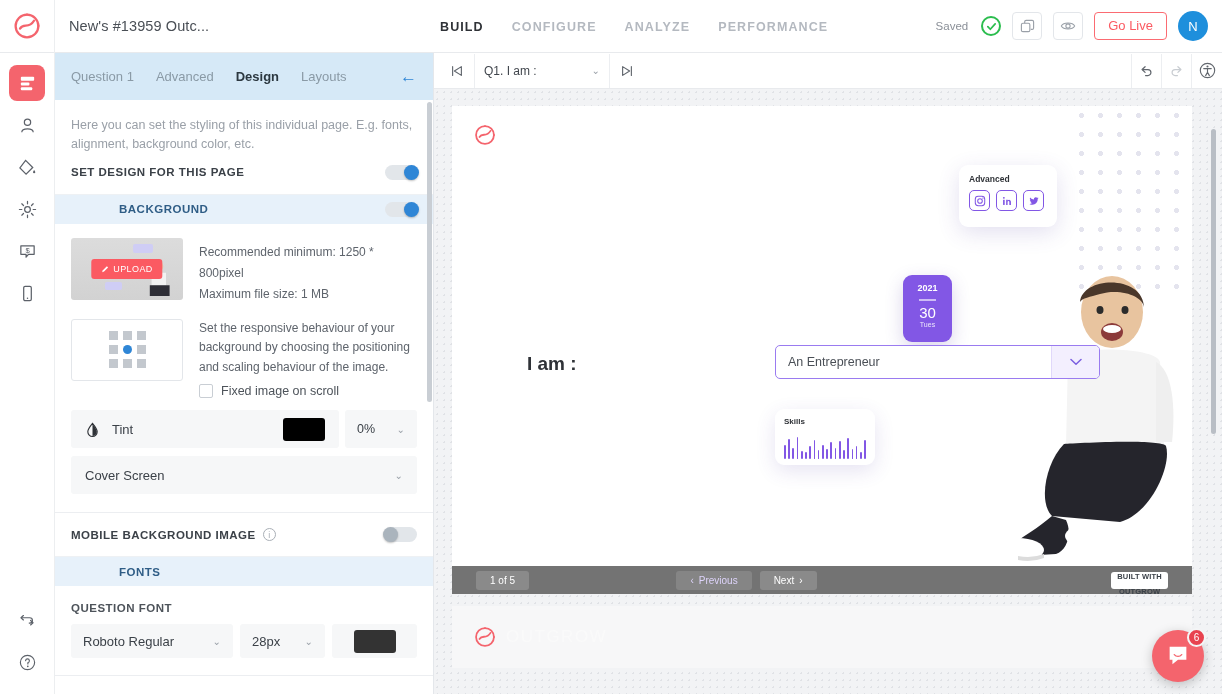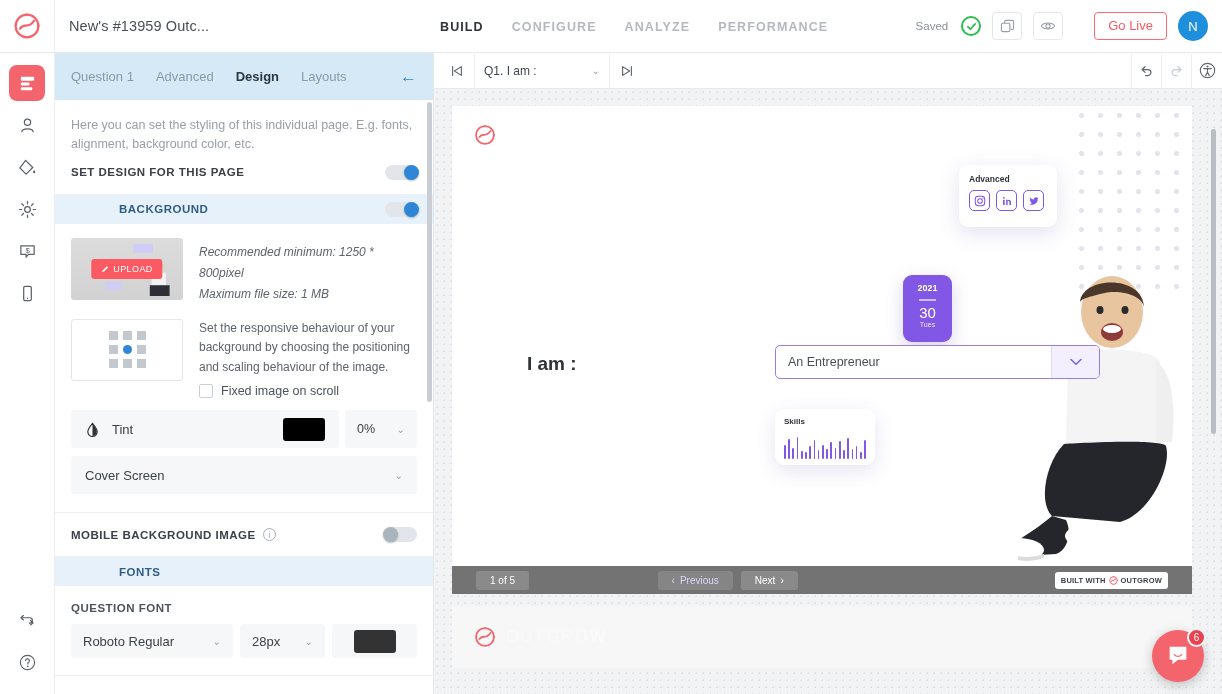--- a/index.html
+++ b/index.html
@@ -51,21 +51,20 @@
   }
   .icon-btn {
     width: 30px; height: 28px; border: 1px solid #e3e6ea; border-radius: 4px;
     background: #fff; display: flex; align-items: center; justify-content: center;
     cursor: pointer;
   }
   .golive-btn {
     height: 28px; padding: 0 13px; border: 1px solid #fb6b72; border-radius: 4px;
     background: #fff; color: #fb5a62; font-size: 13px; line-height: 26px;
     cursor: pointer;
-    margin-left: 20px;
   }
   .avatar {
     width: 30px; height: 30px; border-radius: 50%; background: #1e8fdc;
     color: #fff; font-size: 13px; display: flex; align-items: center;
     justify-content: center; cursor: pointer;
   }
 
   
   .body-row { flex: 1; display: flex; min-height: 0; }
 
@@ -147,21 +146,21 @@
   }
   .upload-chip {
     position: absolute; left: 50%; top: 50%; transform: translate(-50%,-50%);
     background: #fb5a62; color: #fff; font-size: 9px; letter-spacing: .4px;
     padding: 5px 10px; border-radius: 3px; display: flex; gap: 4px;
     align-items: center; white-space: nowrap;
   }
   .mini-badge {
     position: absolute; background: #cfcdf5; border-radius: 2px;
   }
-  .bg-note { font-size: 12px; color: #5e646c; line-height: 1.75; padding-top: 4px; font-style: italic; }
+  .bg-note { font-size: 12px; color: #5e646c; line-height: 1.75; padding-top: 4px; }
 
   .resp-block { padding: 14px 16px 0 16px; display: flex; gap: 16px; }
   .grid-box {
     width: 112px; height: 62px; border: 1px solid #e3e6ea; border-radius: 3px;
     display: flex; align-items: center; justify-content: center; flex: 0 0 auto;
     cursor: pointer; background: #fff;
   }
   .grid9 { display: grid; grid-template-columns: repeat(3, 9px); gap: 5px; }
   .grid9 span { width: 9px; height: 9px; background: #c3c8ce; }
   .grid9 span.dot { background: #2f86d6; border-radius: 50%; }
@@ -325,20 +324,21 @@
     color: #fff; font-size: 10px; display: flex; align-items: center;
     justify-content: center; padding: 0 14px; cursor: pointer;
   }
   .pv-nav { margin: 0 auto; display: flex; gap: 8px; }
   .pill.ghost { background: rgba(255,255,255,.13); color: #ded4fb; }
   .built {
     margin-left: auto; background: #fff; border-radius: 3px; height: 17px;
     display: flex; align-items: center; gap: 3px; padding: 0 6px;
     font-size: 7.5px; font-weight: 700; color: #3b4148; letter-spacing: .2px;
     cursor: pointer;
+    flex-direction: column;
   }
   .footer-strip {
     margin-top: 12px; width: 740px; height: 62px; background: #f7f7f8;
     display: flex; align-items: center; padding-left: 22px; gap: 10px;
   }
   .footer-word { font-size: 17px; color: #fafafa; letter-spacing: 1.5px; }
 
   .chat-fab {
     position: absolute; right: 18px; bottom: 12px; width: 52px; height: 52px;
     border-radius: 50%; background: #f4646d; display: flex; align-items: center;

